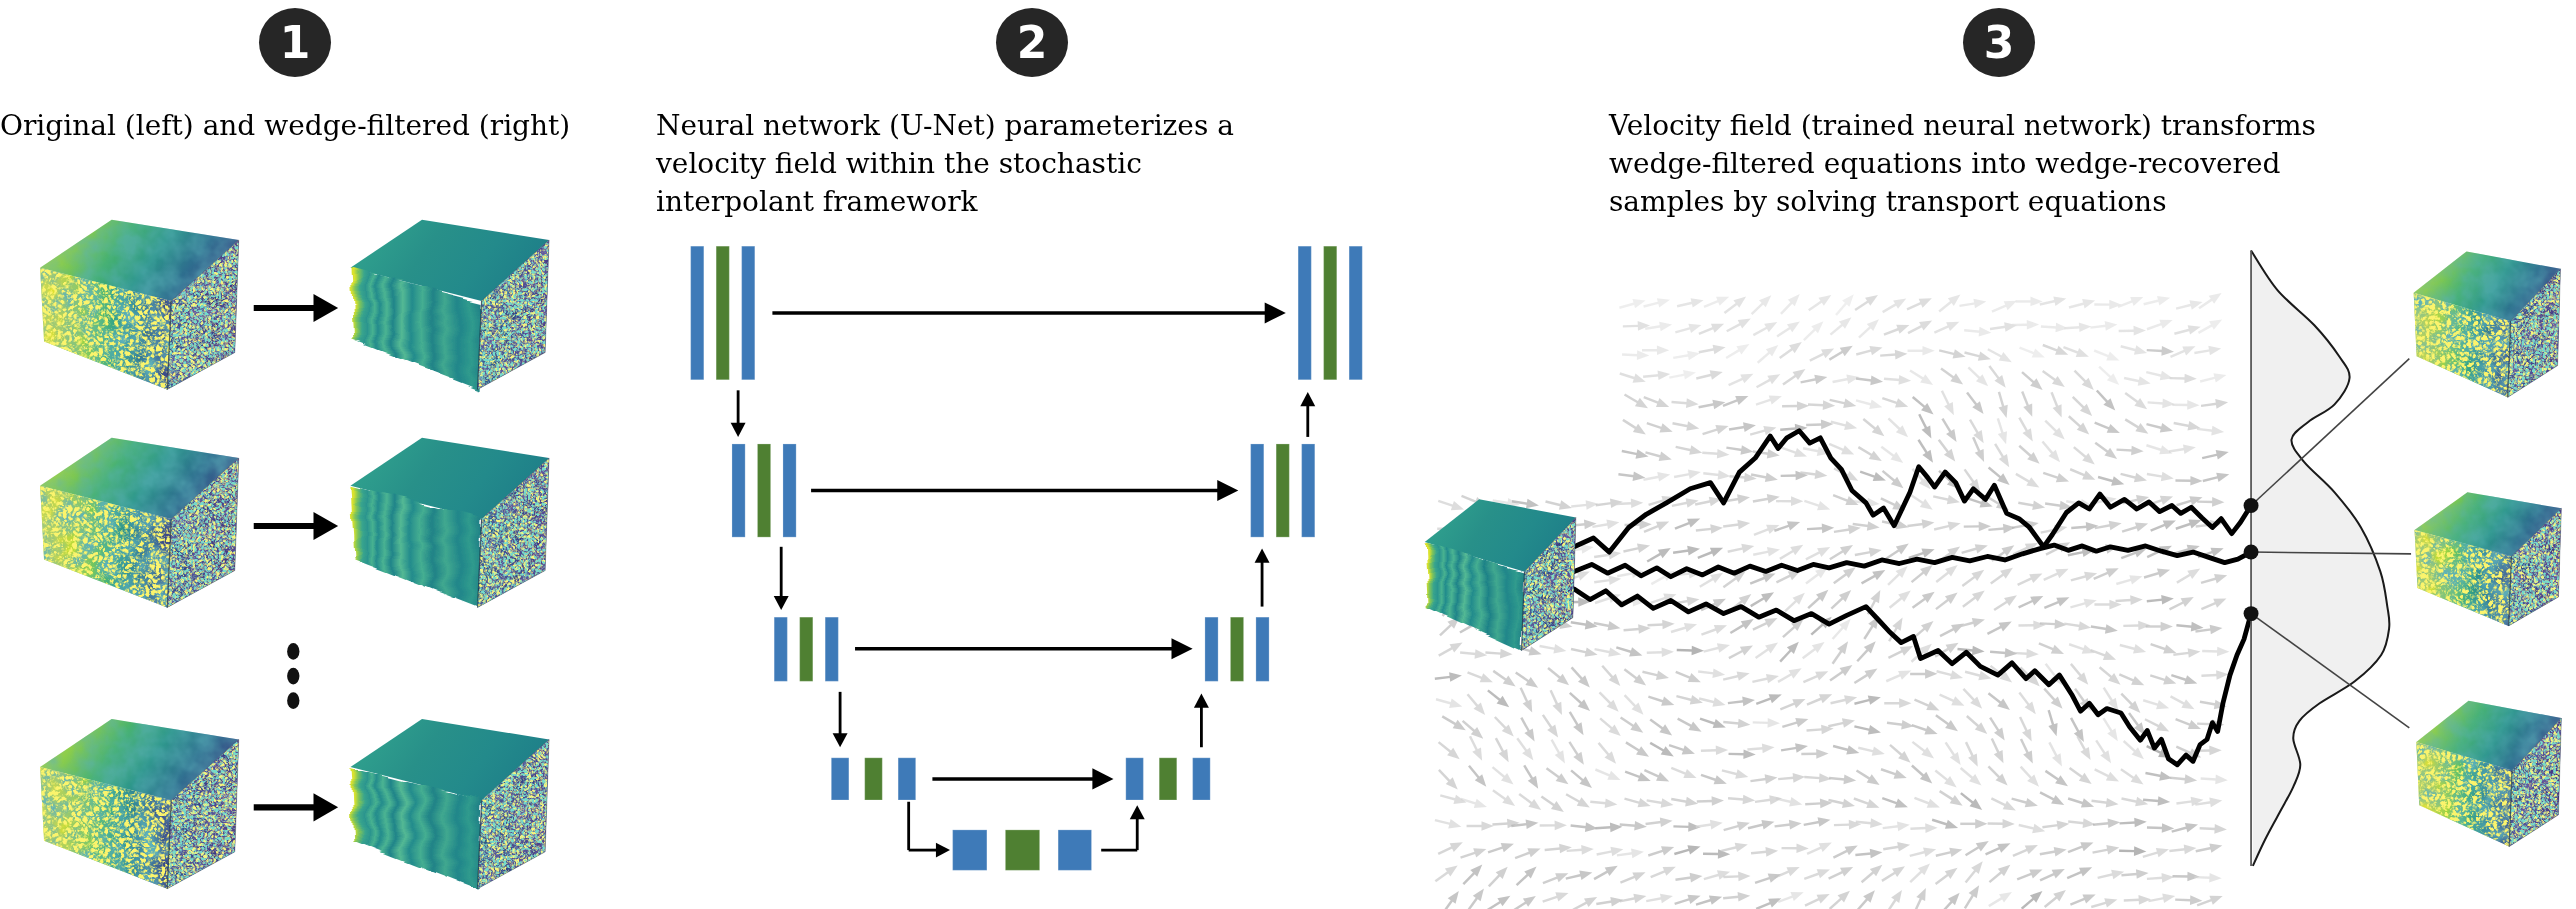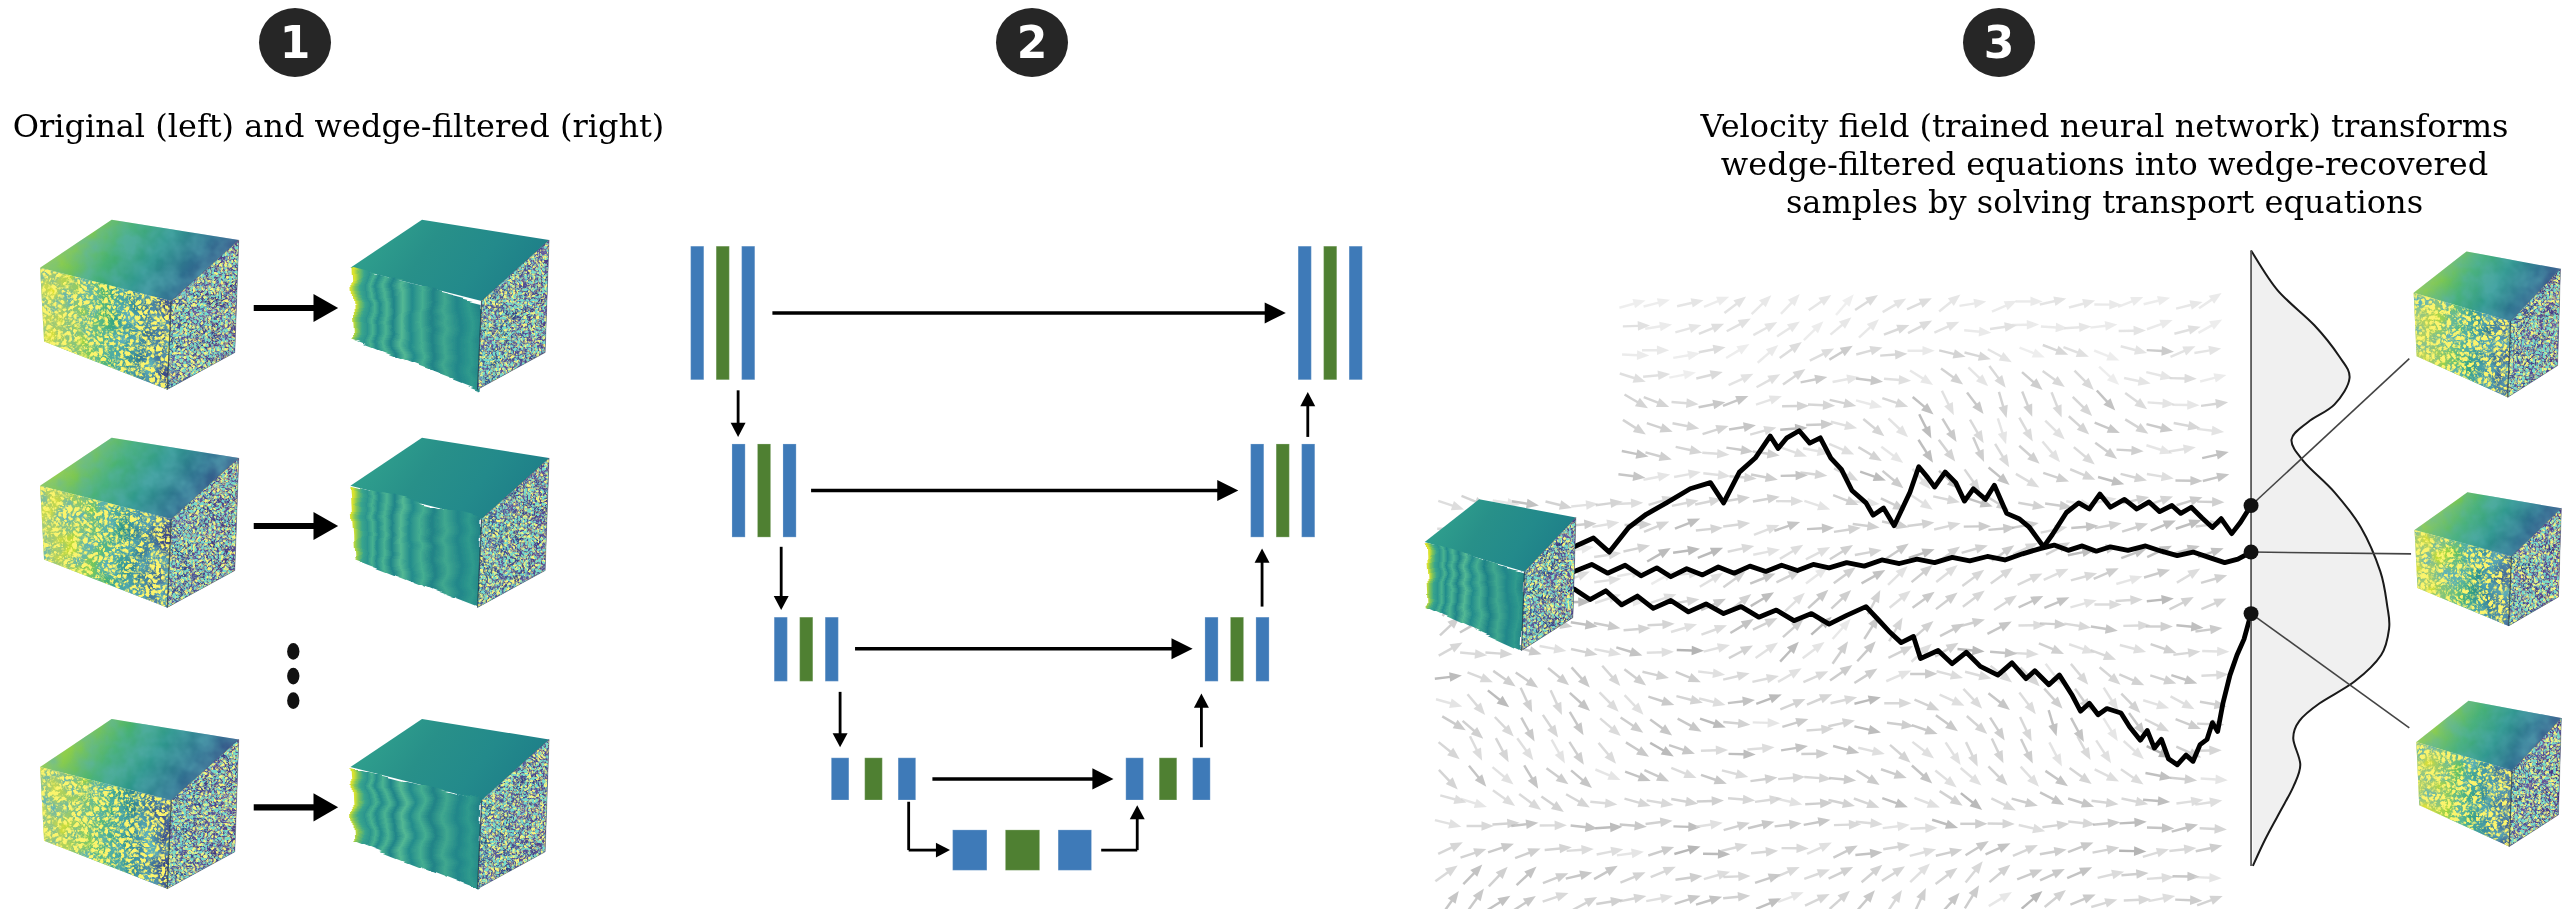--- a/index.html
+++ b/index.html
@@ -3,21 +3,21 @@
 <meta charset="utf-8">
 <style>
   html,body{margin:0;padding:0;background:#ffffff;}
   #canvas{position:relative;width:2576px;height:909px;background:#ffffff;overflow:hidden;
           font-family:"DejaVu Serif","Liberation Serif",serif;}
   #fig{position:absolute;left:0;top:0;}
   .badge{position:absolute;width:72px;height:69px;border-radius:50%;
          display:flex;align-items:center;justify-content:center;
          font-family:"DejaVu Sans","Liberation Sans",sans-serif;
          font-weight:700;font-size:44px;z-index:3;}
-  .caption{position:absolute;text-align:center;font-size:32px;line-height:38px;
+  .caption{position:absolute;text-align:left;font-size:28px;line-height:38px;
            color:#000;z-index:3;white-space:nowrap;}
 </style>
 </head>
 <body>
 
 <div id="canvas">
 
   <svg id="fig" width="2576" height="909" viewBox="0 0 2929 1034" xmlns="http://www.w3.org/2000/svg">
     <defs>
       <linearGradient id="gt-o" x1="0" y1="0" x2="1" y2="0.3">
@@ -3153,19 +3153,24 @@
       </g>
     </svg>
 
   <div class="badge" style="left: 259px; top: 8px; background: rgb(38, 38, 38); color: rgb(255, 255, 255);">1</div>
   <div class="badge" style="left: 996px; top: 8px; background: rgb(38, 38, 38); color: rgb(255, 255, 255);">2</div>
   <div class="badge" style="left: 1963px; top: 8px; background: rgb(38, 38, 38); color: rgb(255, 255, 255);">3</div>
 
   <div class="caption" style="left:0px;top:107px;width:677px">
     <div>Original (left) and wedge-filtered (right)</div>
   </div>
-  <div class="caption" style="left:1665px;top:107px;width:879px">
+  <div class="caption" style="left:656px;top:107px;width:792px">
+    <div>Neural network (U-Net) parameterizes a</div>
+    <div>velocity field within the stochastic</div>
+    <div>interpolant framework</div>
+  </div>
+  <div class="caption" style="left:1609px;top:107px;width:879px">
     <div>Velocity field (trained neural network) transforms</div>
     <div>wedge-filtered equations into wedge-recovered</div>
     <div>samples by solving transport equations</div>
   </div>
 </div>
 
 
 </body></html>

